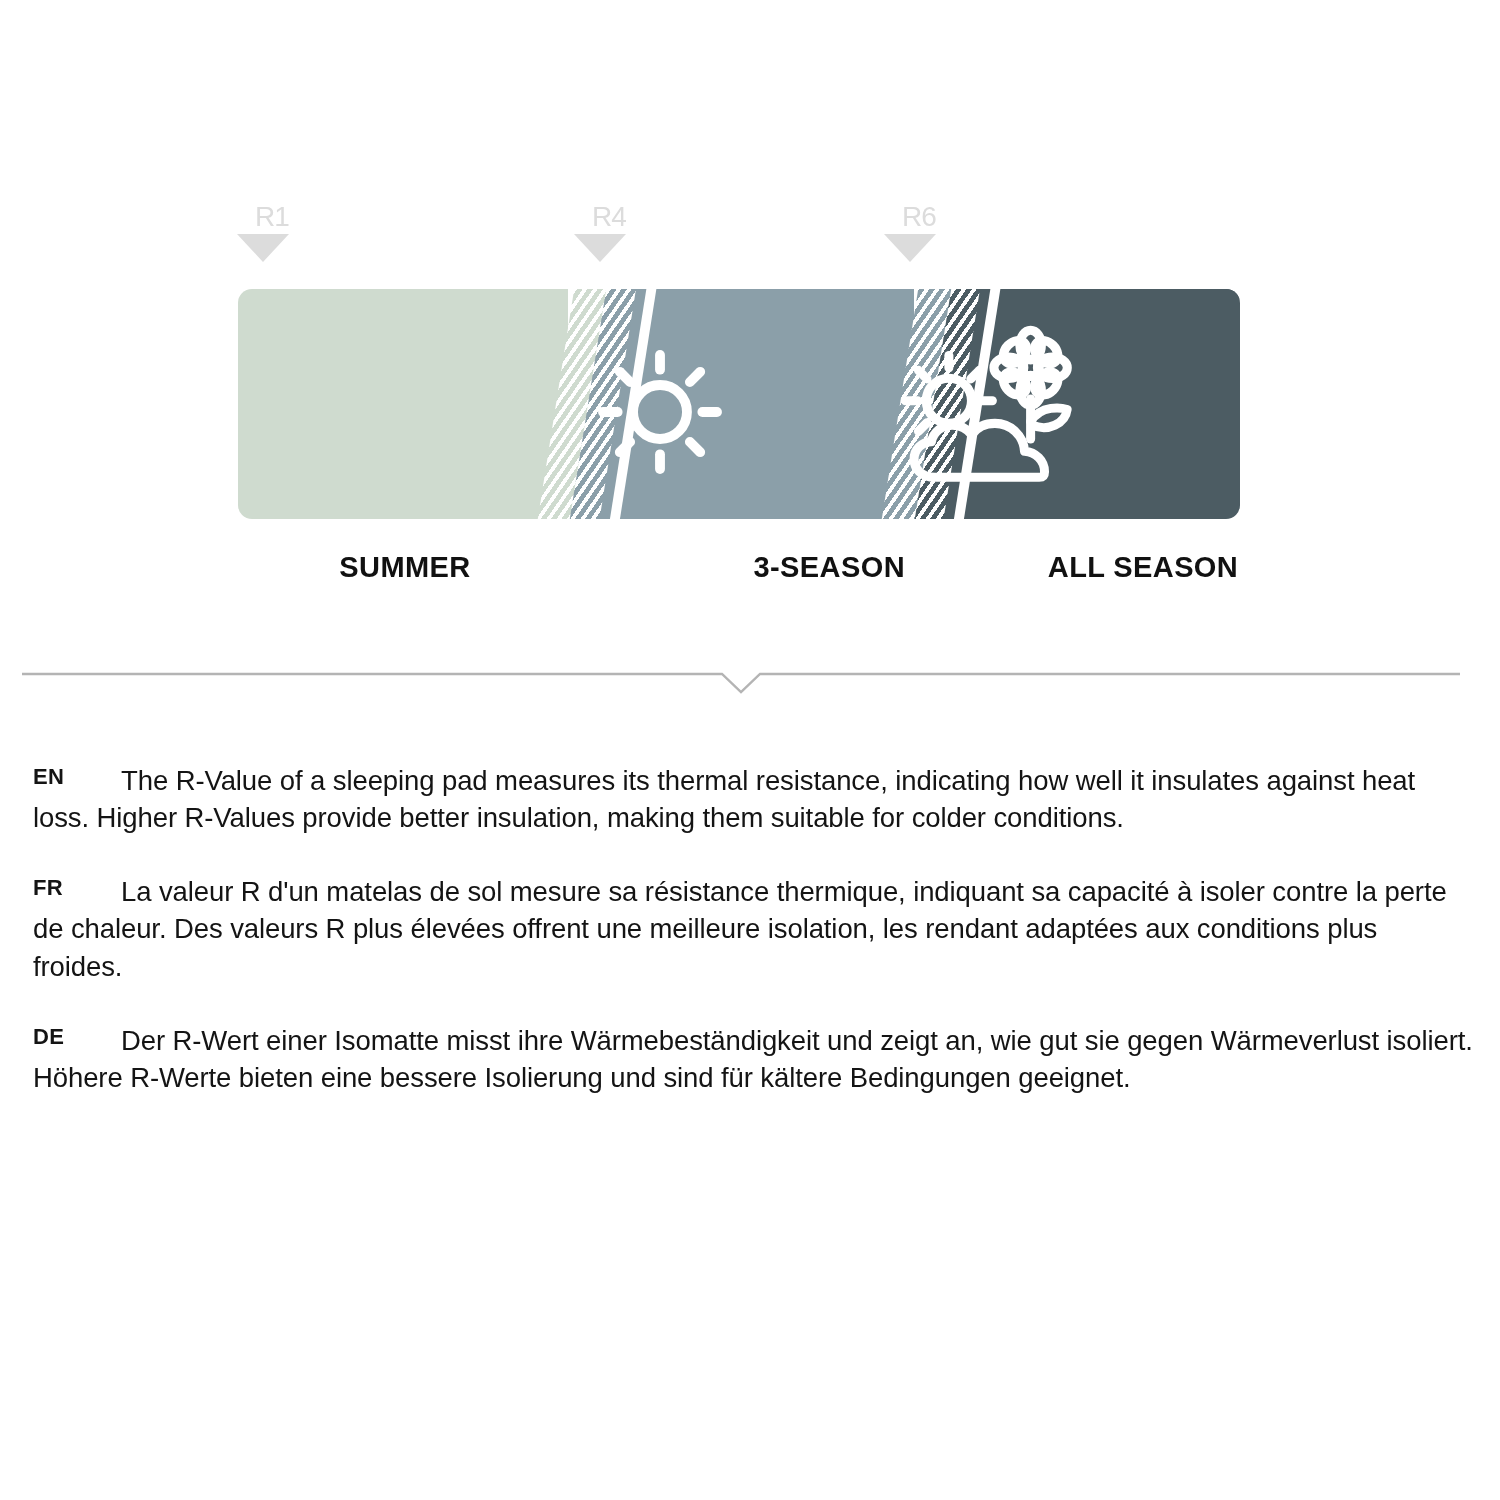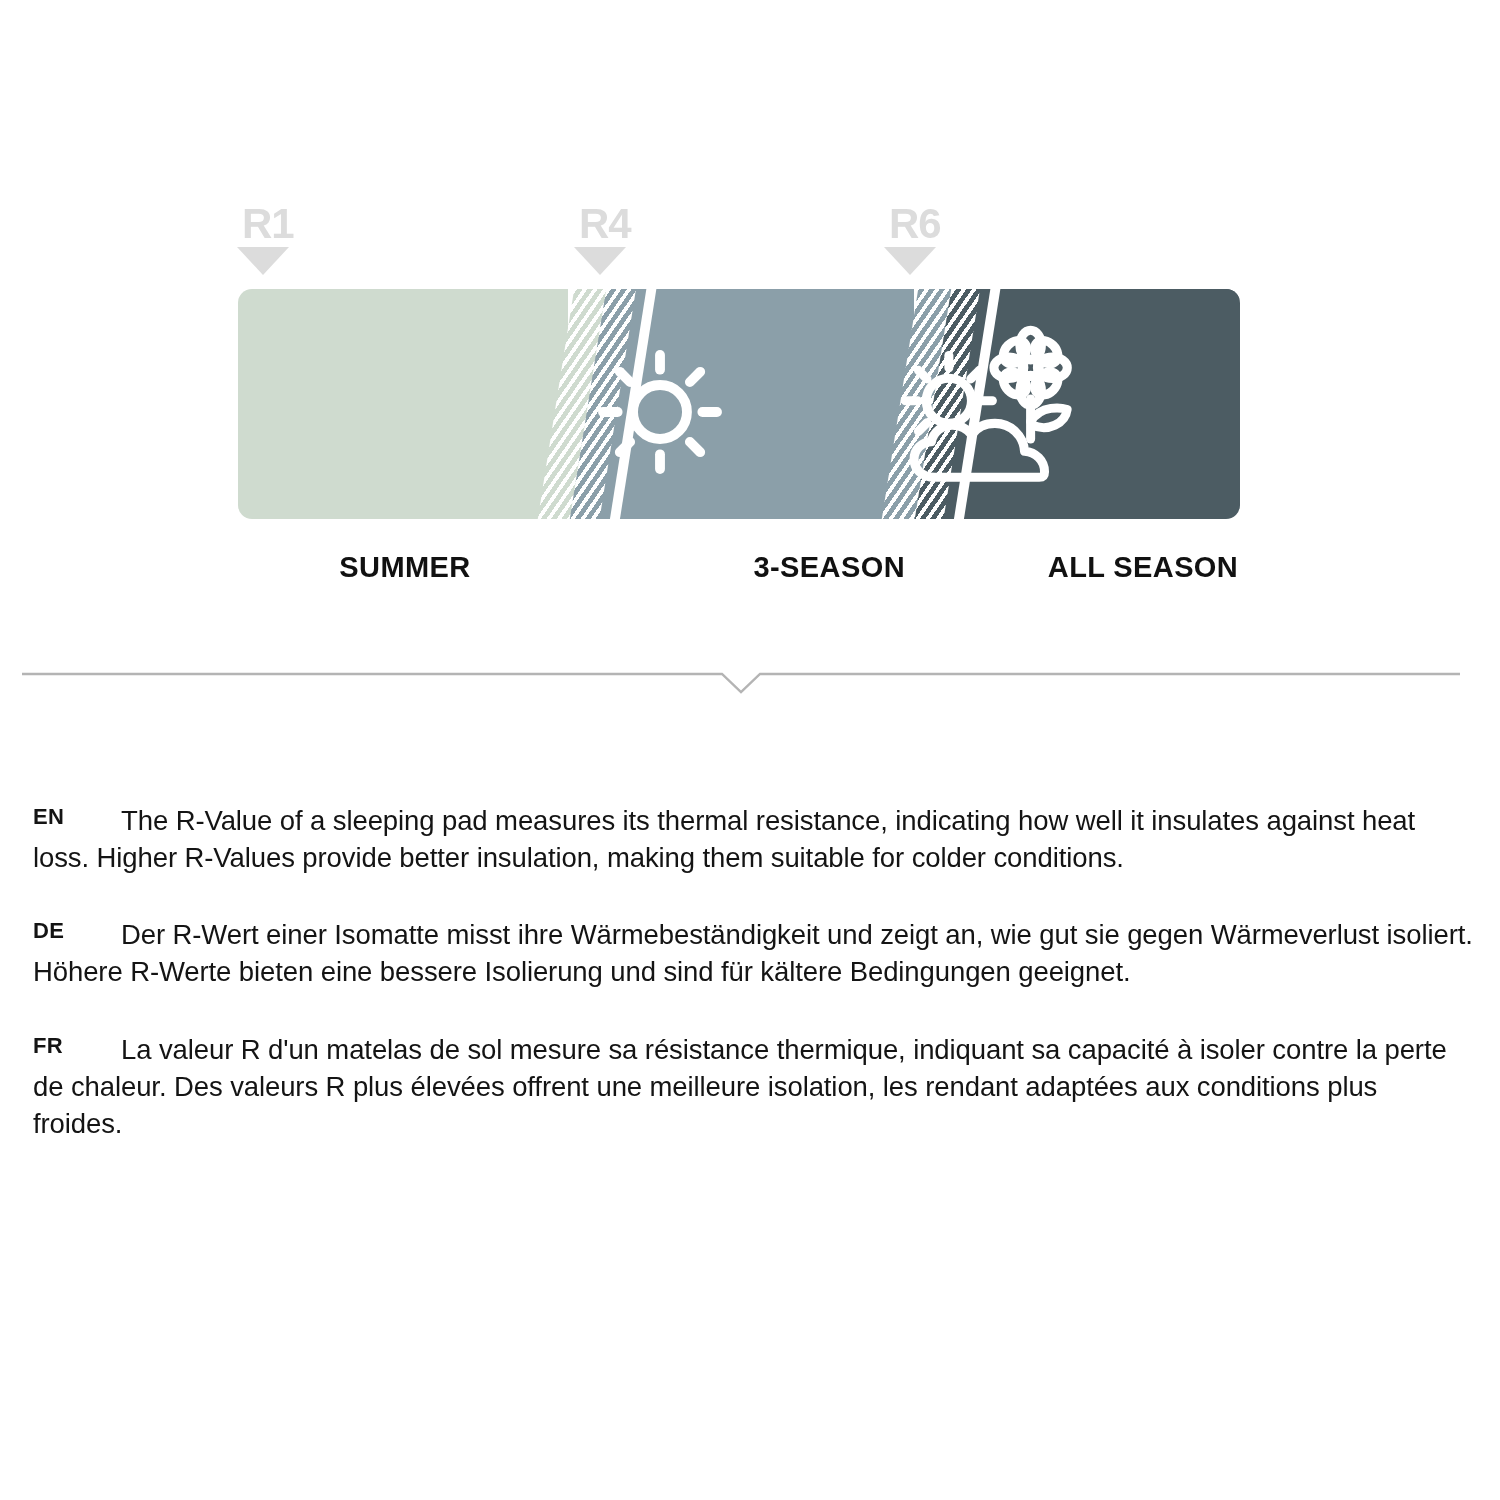--- a/index.html
+++ b/index.html
@@ -27,27 +27,27 @@
     height: 620px;
   }
 
   .r-marker {
     position: absolute;
     top: 204px;
     width: 110px;
     text-align: left;
   }
   .r-marker .r-label {
-    font-size: 42px;
-    font-weight: 700;
+    font-size: 28px;
+    font-weight: 400;
     line-height: 0.95;
     color: #dcdcdc;
     letter-spacing: -1px;
     display: block;
-    margin-left: 7px;
+    margin-left: 20px;
   }
   .r-marker .r-arrow {
     width: 0;
     height: 0;
     border-left: 26px solid transparent;
     border-right: 26px solid transparent;
     border-top: 28px solid #dcdcdc;
     margin-top: 3px;
     margin-left: 2px;
   }
@@ -220,21 +220,20 @@
     top: 0;
     font-weight: 700;
     font-size: 22px;
     letter-spacing: 0.3px;
   }
 
   .desc-text {
     display: block;
     text-indent: 88px;
     letter-spacing: -0.1px;
-    margin-top: 40px;
   }
 </style>
 </head>
 <body>
 
 <div id="rvalue-scale">
 
   <div class="r-marker" id="marker-r1">
     <span class="r-label">R1</span>
     <div class="r-arrow"></div>
@@ -324,23 +323,23 @@
 </svg>
 
 <div id="description-list">
 
   <div class="desc-row">
     <span class="desc-code">EN</span>
     <span class="desc-text">The R-Value of a sleeping pad measures its thermal resistance, indicating how well it insulates against heat loss. Higher R-Values provide better insulation, making them suitable for colder conditions.</span>
   </div>
 
   <div class="desc-row">
+    <span class="desc-code">FR</span>
+    <span class="desc-text">La valeur R d'un matelas de sol mesure sa résistance thermique, indiquant sa capacité à isoler contre la perte de chaleur. Des valeurs R plus élevées offrent une meilleure isolation, les rendant adaptées aux conditions plus froides.</span>
+  </div>
+
+  <div class="desc-row">
     <span class="desc-code">DE</span>
     <span class="desc-text">Der R-Wert einer Isomatte misst ihre Wärmebeständigkeit und zeigt an, wie gut sie gegen Wärmeverlust isoliert. Höhere R-Werte bieten eine bessere Isolierung und sind für kältere Bedingungen geeignet.</span>
   </div>
 
-  <div class="desc-row">
-    <span class="desc-code">FR</span>
-    <span class="desc-text">La valeur R d'un matelas de sol mesure sa résistance thermique, indiquant sa capacité à isoler contre la perte de chaleur. Des valeurs R plus élevées offrent une meilleure isolation, les rendant adaptées aux conditions plus froides.</span>
-  </div>
-
 
 </div>
 
 </body></html>

